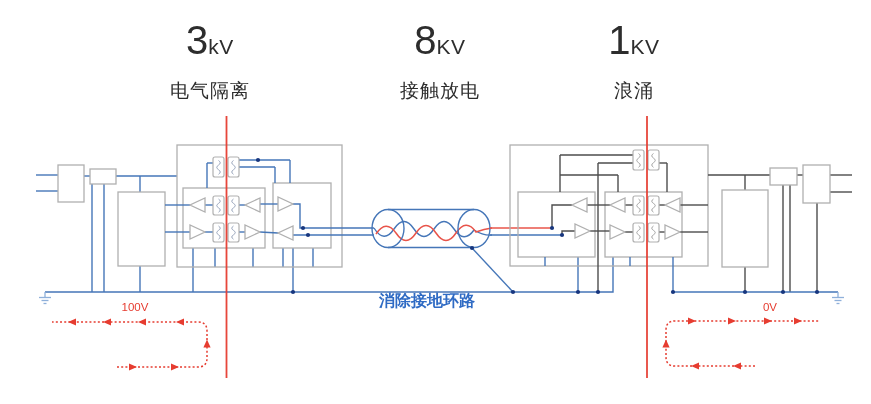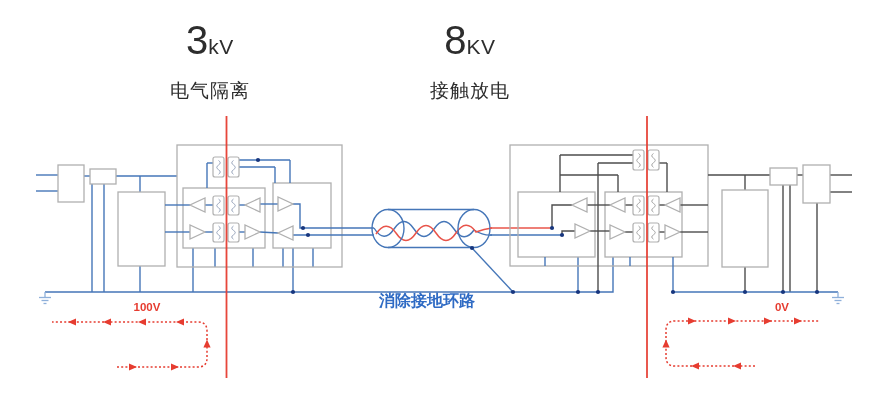--- a/index.html
+++ b/index.html
@@ -9,22 +9,22 @@
   }
   html,body{margin:0;padding:0;background:var(--bg);}
   #stage{position:relative;width:871px;height:388px;background:var(--bg);
     font-family:"Liberation Sans",sans-serif;overflow:hidden;}
   #stage svg{position:absolute;left:0;top:0;}
   .klabel{position:absolute;top:20px;transform:translateX(-50%);text-align:center;
     color:var(--text-dark);white-space:nowrap;}
   .kv{font-size:40px;line-height:40px;font-weight:400;}
   .kv .unit{font-size:21px;font-weight:400;letter-spacing:.5px;}
   .cap{font-size:19px;margin-top:11px;letter-spacing:1px;}
-  .vlabel{position:absolute;transform:translateX(-50%);font-size:11.5px;font-weight:bold;
-    color:var(--accent-red);white-space:nowrap;margin-left:12px;}
+  .vlabel{position:absolute;transform:translateX(-50%);font-size:11.5px;font-weight:normal;
+    color:var(--accent-red);white-space:nowrap;}
   .looplabel{position:absolute;transform:translateX(-50%);font-size:16px;font-weight:bold;
     color:var(--loop-blue);white-space:nowrap;}
   
   .wl{stroke:var(--wire-blue);stroke-width:1.4;fill:none;}
   .wr{stroke:var(--wire-dark);stroke-width:1.4;fill:none;}
   .bx{stroke:var(--box-gray);stroke-width:1.3;fill:none;}
   .tri{stroke:var(--box-gray);stroke-width:1.3;fill:#ffffff;}
   .xf{stroke:var(--box-gray);stroke-width:1.2;fill:#ffffff;}
   .coil{stroke:#8e9cb4;stroke-width:.9;fill:none;}
   .coilr{stroke:#9a9a9a;stroke-width:.9;fill:none;}
@@ -250,22 +250,26 @@
       <polygon class="ah" points="666,339.5 662.4,347.5 669.6,347.5"></polygon>
       <polygon class="ah" points="691,366 699,362.6 699,369.4"></polygon>
       <polygon class="ah" points="733,366 741,362.6 741,369.4"></polygon>
     </g>
   </svg>
 
   <div class="klabel" style="left:210px">
     <div class="kv"><span class="num">3</span><span class="unit">kV</span></div>
     <div class="cap">电气隔离</div>
   </div>
-  <div class="klabel" style="left:470px">
+  <div class="klabel" style="left:440px">
     <div class="kv"><span class="num">8</span><span class="unit">KV</span></div>
     <div class="cap">接触放电</div>
   </div>
+  <div class="klabel" style="left:634px">
+    <div class="kv"><span class="num">1</span><span class="unit">KV</span></div>
+    <div class="cap">浪涌</div>
+  </div>
 
   <div class="vlabel" style="left:135px;top:301px">100V</div>
   <div class="vlabel" style="left:770px;top:301px">0V</div>
   <div class="looplabel" style="left:427px;top:291px">消除接地环路</div>
 
 </div>
 
 </body></html>

